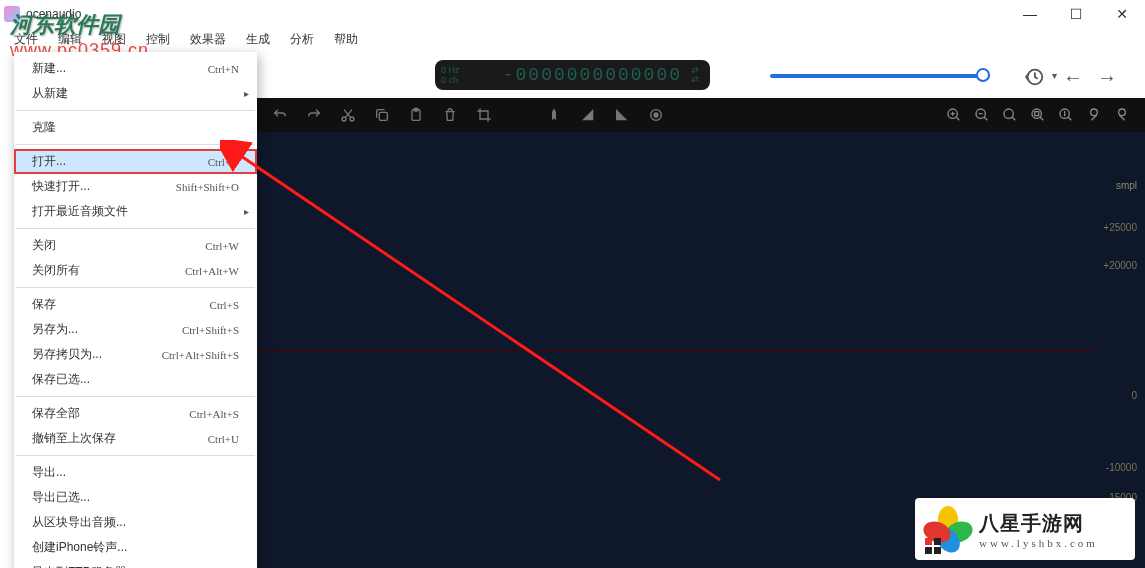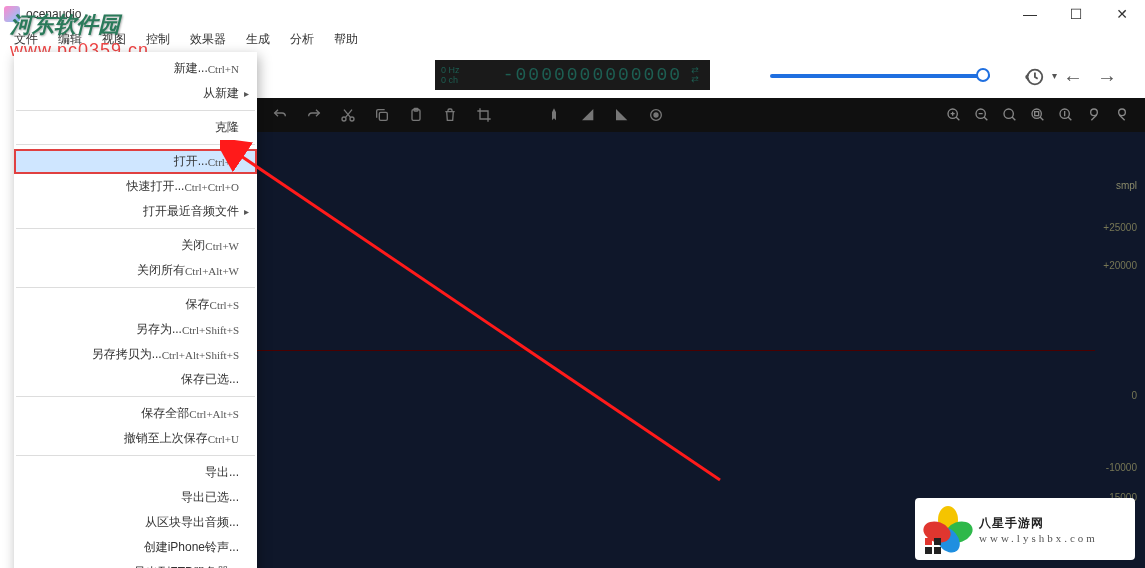--- a/index.html
+++ b/index.html
@@ -13,21 +13,21 @@
 .window-controls .wc { width: 46px; height: 28px; display:flex; align-items:center; justify-content:center; font-size:14px; color:#333; }
 
 
 .watermark { position:absolute; top:10px; left:10px; z-index:2; pointer-events:none; }
 .watermark .wm1 { font-size:22px; font-weight:bold; color:#2a7a5a; font-style:italic; text-shadow:1px 1px 2px rgba(0,0,0,.3); }
 .watermark .wm2 { font-size:18px; color:#ef4444; letter-spacing:1px; }
 
 
 .menu-bar { height: 22px; display:flex; align-items:center; padding-left:4px; background:#fff; font-size:12px; color:#333; gap:0; }
 .menu-bar .menu-item { padding:3px 10px; }
-.hz-display { position:absolute; left:435px; top:60px; width:275px; height:30px; background:#1a1a1a; border-radius:0; display:flex; align-items:center; padding:0 6px; color:#1d5e52; font-family:monospace; }
+.hz-display { position:absolute; left:435px; top:60px; width:275px; height:30px; background:#1a1a1a; border-radius:8px; display:flex; align-items:center; padding:0 6px; color:#1d5e52; font-family:monospace; }
 .hz-left { font-size:9px; line-height:10px; color:#1d5e52; }
 .hz-dash { flex:1; text-align:right; font-size:18px; letter-spacing:2px; color:#1d5e52; font-family:"Courier New",monospace; }
 .hz-display .arrows { width:18px; font-size:9px; color:#1d5e52; text-align:center; line-height:9px; margin-left:4px;}
 
 .slider-wrap { position:absolute; left:770px; top:72px; width:220px; height:8px; }
 .slider-track { height:4px; background:#1f6fe0; border-radius:2px; position:relative; top:2px;}
 .slider-thumb { position:absolute; right:0; top:-4px; width:14px; height:14px; border-radius:50%; background:#fff; border:2px solid #1f6fe0; }
 
 .history-icon { position:absolute; right:100px; top:66px; width:22px; height:22px; color:#555; }
 .nav-arrows { position:absolute; right:28px; top:64px; display:flex; gap:14px; font-size:20px; color:#555; }
@@ -40,34 +40,34 @@
 
 
 .waveform-area { position:absolute; top:132px; left:257px; right:0; bottom:0; background:#0f172a; }
 .amplitude-scale { position:absolute; right:4px; top:0; bottom:0; width:44px; }
 .amplitude-scale .smpl-label { position:absolute; top:48px; right:4px; font-size:10px; color:#8a8a6a; }
 .amplitude-scale .tick { position:absolute; right:4px; font-size:10px; color:#777755; text-align:right; }
 .midline { position:absolute; top:50%; left:0; right:50px; height:1px; background:#4a0000; }
 
 
 .dropdown { position:absolute; top:52px; left:14px; width:243px; background:#fff; box-shadow:2px 4px 12px rgba(0,0,0,.3); z-index:50; font-size:12px; padding:4px 0; }
-.dropdown .dd-item { display:flex; justify-content:flex-end; align-items:center; padding:4px 18px; color:#333; position:relative; white-space:nowrap;}
+.dropdown .dd-item { display:flex; justify-content:space-between; align-items:center; padding:4px 18px; color:#333; position:relative; white-space:nowrap;}
 .dropdown .dd-item.has-sub::after { content:"▸"; position:absolute; right:8px; font-size:10px; color:#555;}
 .dropdown .dd-sep { height:1px; background:#ddd; margin:4px 2px; }
 .dropdown .dd-item .shortcut { color:#555; font-size:11px;font-family:Liberation Serif, serif; }
 .dropdown .dd-item.highlighted { border:2px solid #e04040; background:#cfe6ff; padding:2px 16px; }
 
 
 .red-arrow { position:absolute; pointer-events:none; z-index:60; }
 
 
 .bottom-logo { position:absolute; right:10px; bottom:8px; width:220px; height:62px; background:#fff; display:flex; align-items:center; padding:6px 10px; border-radius:4px; z-index:70; }
 .bottom-logo .logo-shape { width:46px; height:46px; position:relative; margin-right:8px; }
 .bottom-logo .logo-shape .petal { position:absolute; width:20px; height:28px; border-radius:50% 50% 50% 50%; }
-.bottom-logo .txt-col .t1 { font-size:12px; font-weight:bold; color:#222; letter-spacing:1px; }
+.bottom-logo .txt-col .t1 { font-size:20px; font-weight:bold; color:#222; letter-spacing:1px; }
 .bottom-logo .txt-col .t2 { font-size:11px; color:#555; letter-spacing:3px;font-family:Liberation Serif, serif; }
 .bottom-logo .grid { position:absolute; left:10px; bottom:6px; width:16px; height:16px; }
 .bottom-logo .grid .sq { position:absolute; width:7px; height:7px; background:#222; }
 </style>
 </head>
 <body>
 
 <div class="title-bar">
   <div class="app-icon"></div>
   <span class="title-text">ocenaudio</span>
@@ -256,21 +256,21 @@
   <div class="dd-item">
       <span>克隆</span>
     </div>
   <div class="dd-sep"></div>
   <div class="dd-item highlighted">
       <span>打开...</span>
       <span class="shortcut">Ctrl+O</span>
     </div>
   <div class="dd-item">
       <span>快速打开...</span>
-      <span class="shortcut">Ctrl+Ctrl+O</span>
+      <span class="shortcut">Shift+Shift+O</span>
     </div>
   <div class="dd-item has-sub">
       <span>打开最近音频文件</span>
     </div>
   <div class="dd-sep"></div>
   <div class="dd-item">
       <span>关闭</span>
       <span class="shortcut">Ctrl+W</span>
     </div>
   <div class="dd-item">

